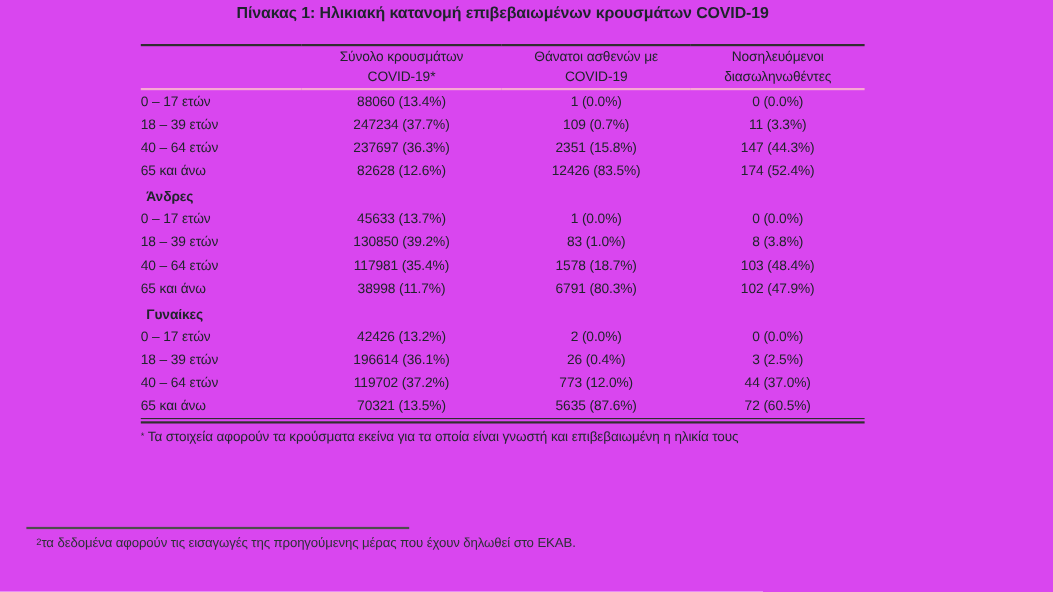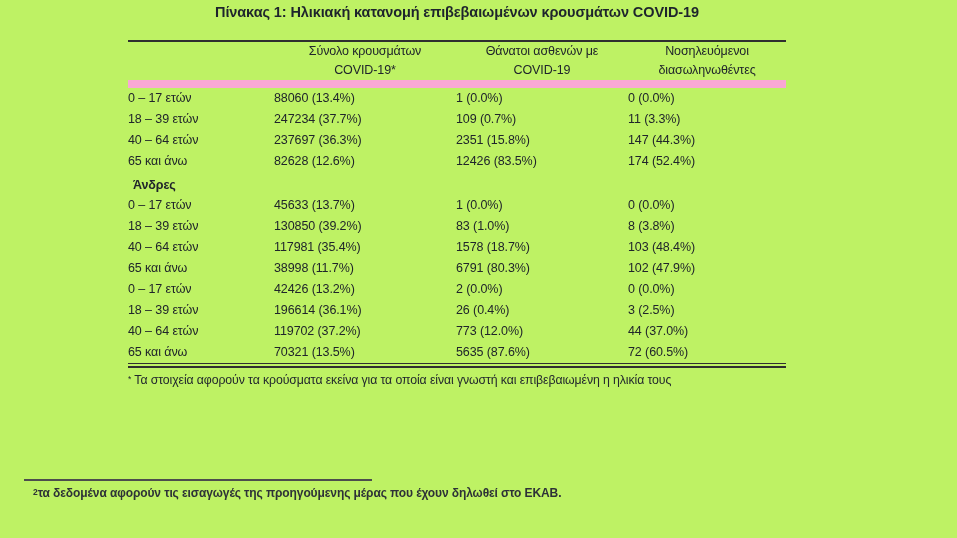--- a/index.html
+++ b/index.html
@@ -1,17 +1,17 @@
 <!DOCTYPE html>
 <html><head>
 <meta charset="utf-8">
 <style>
   html,body{margin:0;padding:0;background:#ffffff;}
   .page{
-    position:relative;width:957px;height:538px;background:#bef264;overflow:hidden;
+    position:relative;width:957px;height:538px;background:#d946ef;overflow:hidden;
     font-family:"Liberation Sans","DejaVu Sans",sans-serif;color:#20252b;
     letter-spacing:-0.1px;
   }
   .doc{position:absolute;left:128px;top:4px;width:658px;}
   .title{
     text-align:center;font-size:14.5px;font-weight:bold;color:#1e242c;
     margin:0 0 19px 0;line-height:17px;
   }
   table.t{
     width:100%;border-collapse:collapse;table-layout:fixed;
@@ -19,40 +19,40 @@
     font-size:12.5px;color:#20252b;
   }
   table.t th,table.t td{padding:0;}
   col.c1{width:146px;}
   col.c2{width:182px;}
   col.c3{width:172px;}
   col.c4{width:158px;}
   thead th{
     font-weight:normal;text-align:center;vertical-align:middle;
     padding:6px 0 7px 0;line-height:19px;font-size:12.5px;
-    border-bottom:8px solid #f9a8d4;
+    border-bottom:2px solid #f9a8d4;
   }
   tr.section td{
     font-weight:bold;text-align:left;padding:4px 0 1px 5px;height:18px;line-height:17px;
   }
   tr.datarow td{height:21px;line-height:21px;vertical-align:middle;}
   td.age{text-align:left;padding-left:18px;}
-  td.num{}
+  td.num{text-align:center;}
   .dbl{height:2px;border-top:1px solid #2f2f2f;border-bottom:2px solid #2f2f2f;}
   .tfoot{
     margin-top:5px;font-size:12.3px;color:#23282e;line-height:15px;
   }
   .tfoot sup,.pfoot sup{font-size:8.5px;vertical-align:top;position:relative;top:-1px;}
   .divider{
     position:absolute;left:24px;top:479px;width:348px;height:0;
     border-top:2px solid #4d4d4d;
   }
   .pfoot{
     position:absolute;left:33px;top:486px;width:620px;
-    font-size:12px;color:#2e3237;line-height:15px;font-weight:bold;
+    font-size:12px;color:#2e3237;line-height:15px;
   }
 </style>
 </head>
 <body>
 
 <div class="page">
   <div class="doc">
 
     <div class="title">Πίνακας 1: Ηλικιακή κατανομή επιβεβαιωμένων κρουσμάτων COVID-19</div>
 
@@ -127,20 +127,23 @@
           <td class="num">1578 (18.7%)</td>
           <td class="num">103 (48.4%)</td>
         </tr>
         <tr class="datarow">
           <td class="age">65 και άνω</td>
           <td class="num">38998 (11.7%)</td>
           <td class="num">6791 (80.3%)</td>
           <td class="num">102 (47.9%)</td>
         </tr>
 
+        <tr class="section">
+          <td colspan="4">Γυναίκες</td>
+        </tr>
         <tr class="datarow">
           <td class="age">0 – 17 ετών</td>
           <td class="num">42426 (13.2%)</td>
           <td class="num">2 (0.0%)</td>
           <td class="num">0 (0.0%)</td>
         </tr>
         <tr class="datarow">
           <td class="age">18 – 39 ετών</td>
           <td class="num">196614 (36.1%)</td>
           <td class="num">26 (0.4%)</td>

